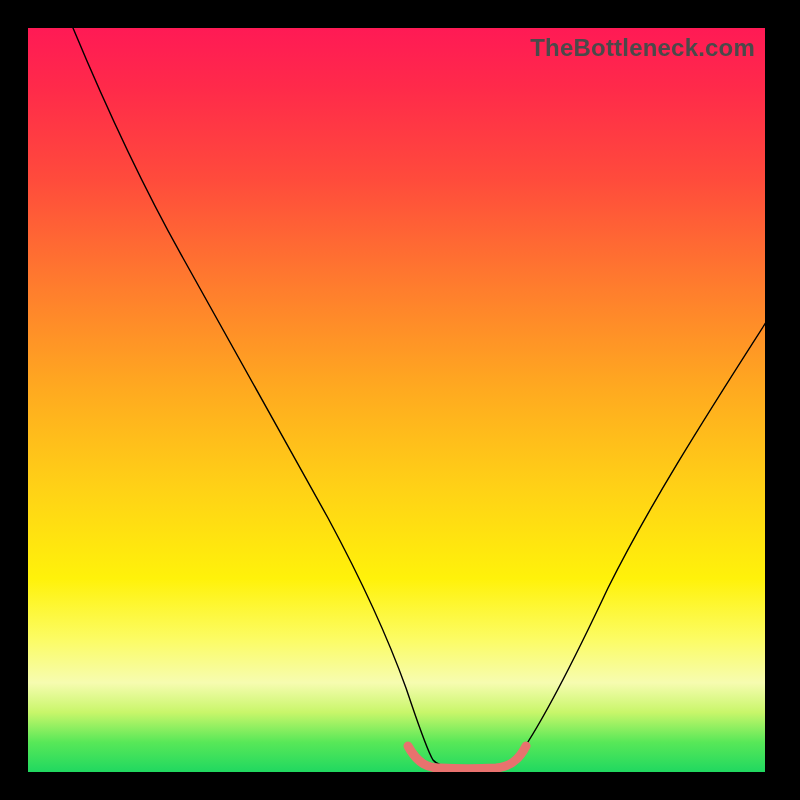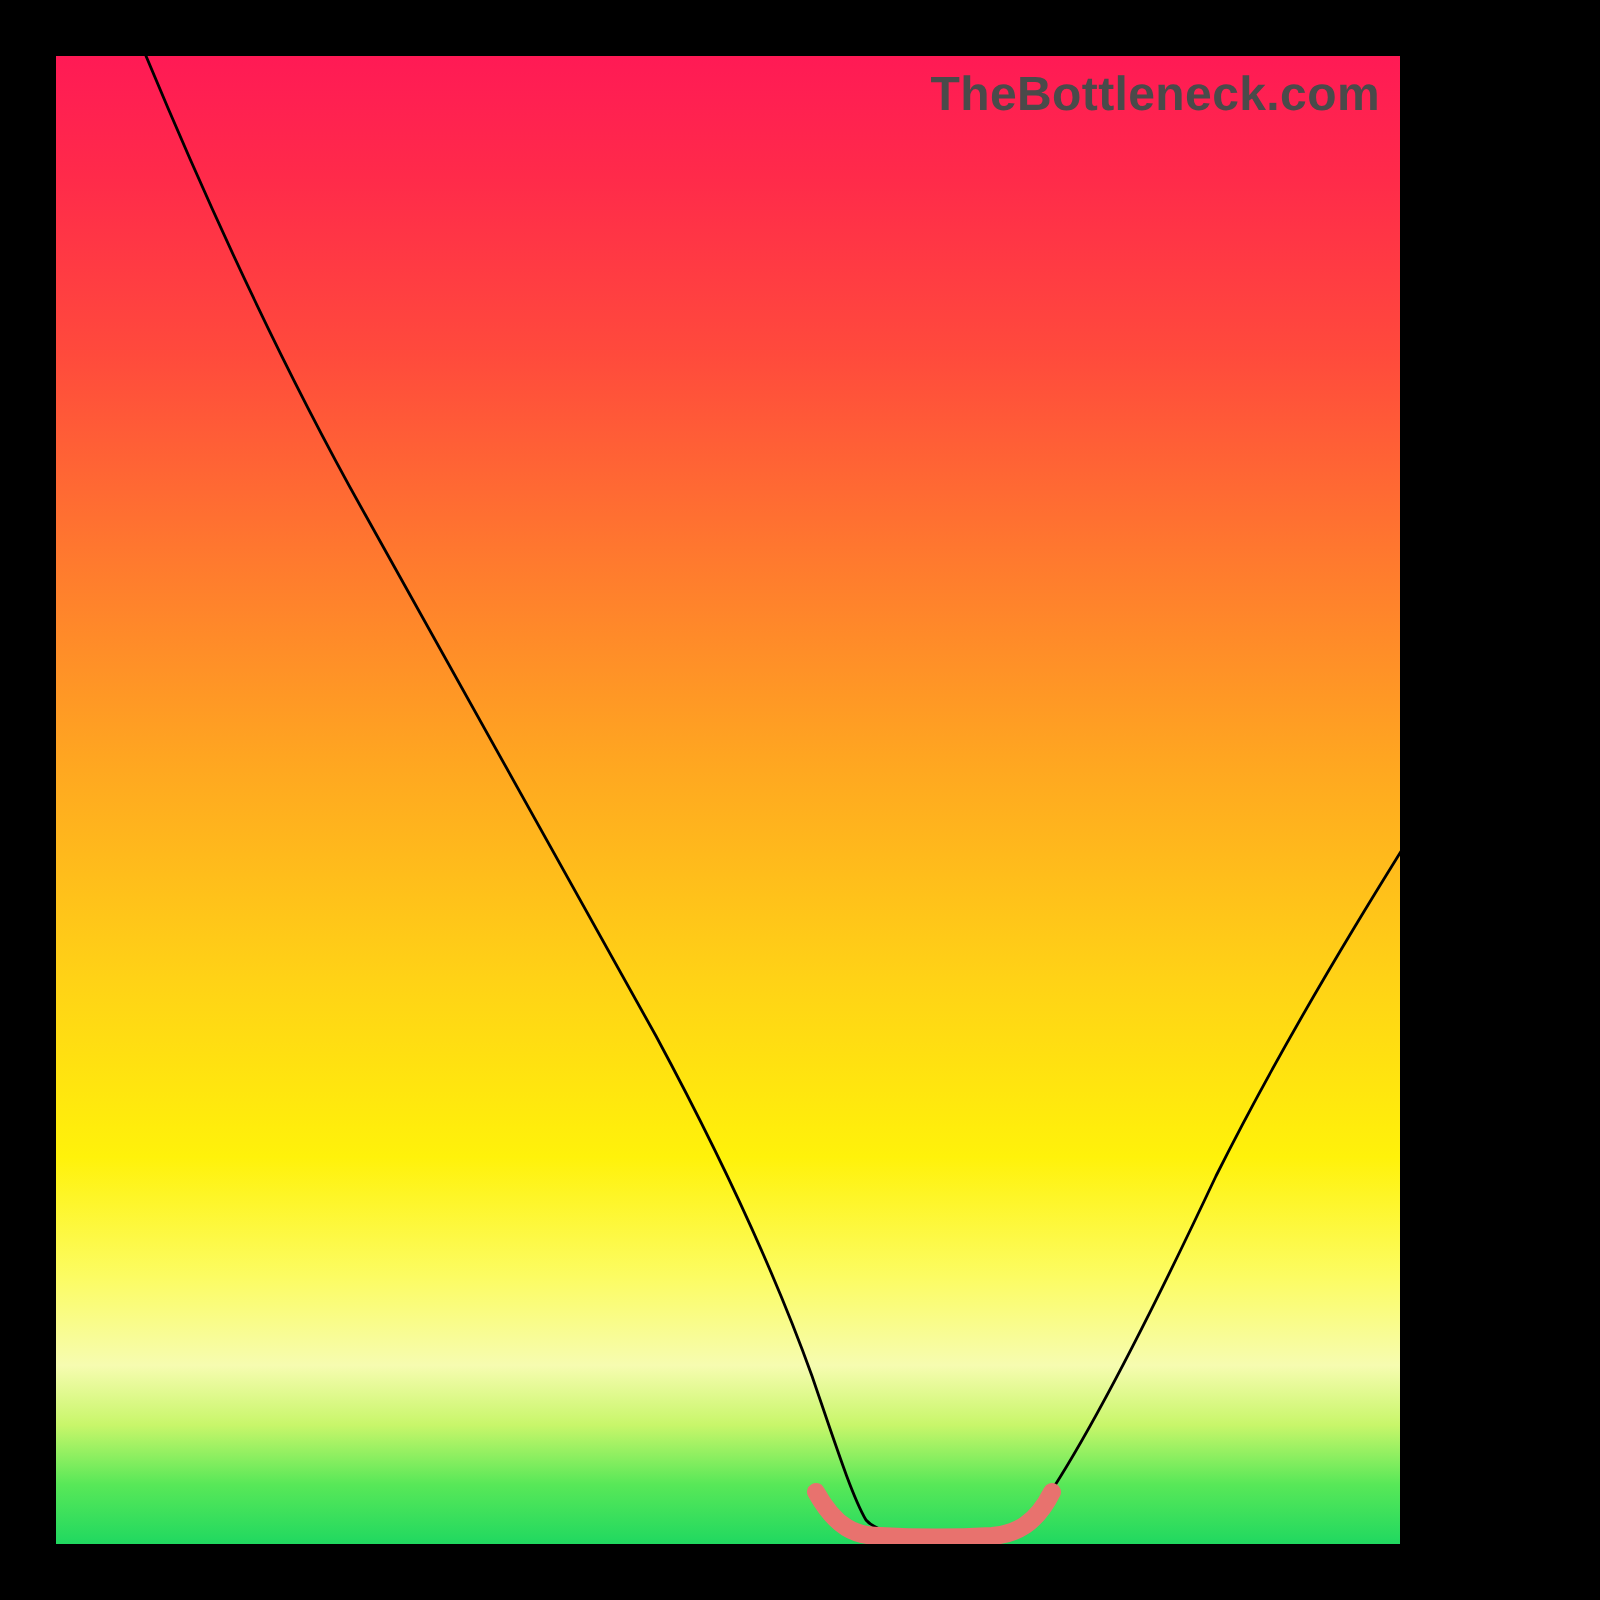--- a/index.html
+++ b/index.html
@@ -14,21 +14,21 @@
   .canvas {
     position: relative;
     width: 800px;
     height: 800px;
     background: #000;
   }
   .plot-area {
     position: absolute;
     left: 28px;
     top: 28px;
-    width: 672px;
+    width: 737px;
     height: 744px;
     
     background: linear-gradient(
       to bottom,
       #ff1a55 0%,
       #ff2a4a 8%,
       #ff4a3c 20%,
       #ff7a2e 34%,
       #ffa820 48%,
       #ffd216 62%,

